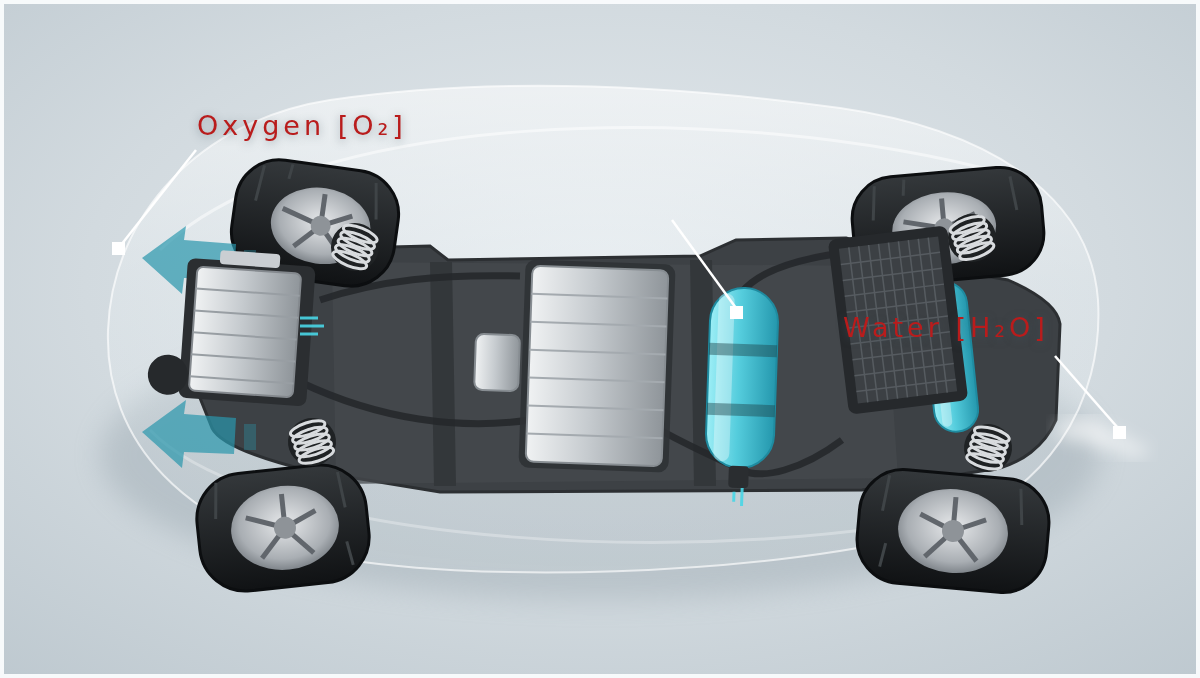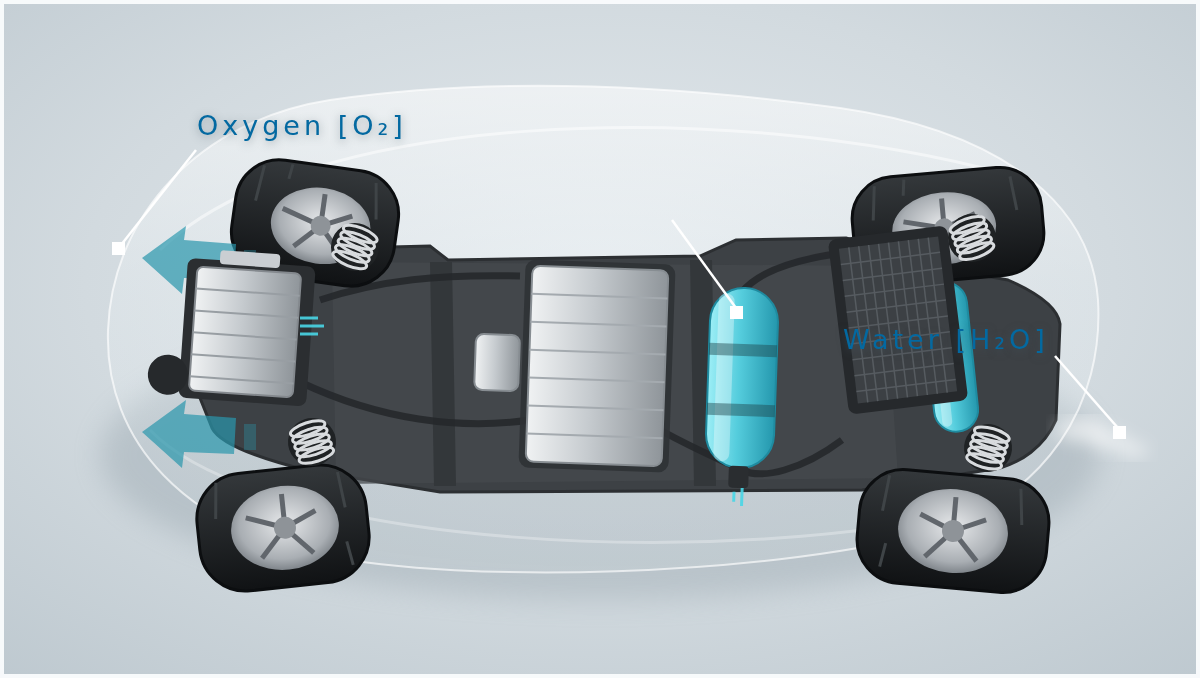--- a/index.html
+++ b/index.html
@@ -3,21 +3,21 @@
 <meta charset="utf-8">
 <style>
   html,body{margin:0;padding:0;background:#9aa6ad;}
   .stage{
     position:relative;width:1200px;height:678px;overflow:hidden;
     background:#ccd5db;
     font-family:"DejaVu Sans","Liberation Sans",sans-serif;
   }
   .stage > svg{position:absolute;left:0;top:0;}
   .label{
-    position:absolute;color:#0369a1;font-size:27px;letter-spacing:4px;
+    position:absolute;color:#b91c1c;font-size:27px;letter-spacing:4px;
     font-weight:normal;white-space:nowrap;
     text-shadow:0 2px 8px rgba(70,90,100,.5);
   }
   .frame-border{
     position:absolute;inset:0;pointer-events:none;
     box-shadow:inset 0 0 0 4px rgba(250,252,253,.95);
   }
 </style>
 </head>
 <body>
@@ -295,16 +295,16 @@
       <line x1="1055" y1="356" x2="1118" y2="428"></line>
     </g>
     <g fill="#ffffff">
       <rect x="112" y="242" width="13" height="13"></rect>
       <rect x="730" y="306" width="13" height="13"></rect>
       <rect x="1113" y="426" width="13" height="13"></rect>
     </g>
   </svg>
 
   <div class="label" style="left:197px; top:110px">Oxygen [O₂]</div>
-  <div class="label" style="left:843px; top:324px">Water [H₂O]</div>
+  <div class="label" style="left:843px; top:312px">Water [H₂O]</div>
 
   <div class="frame-border"></div>
 </div>
 
 </body></html>

